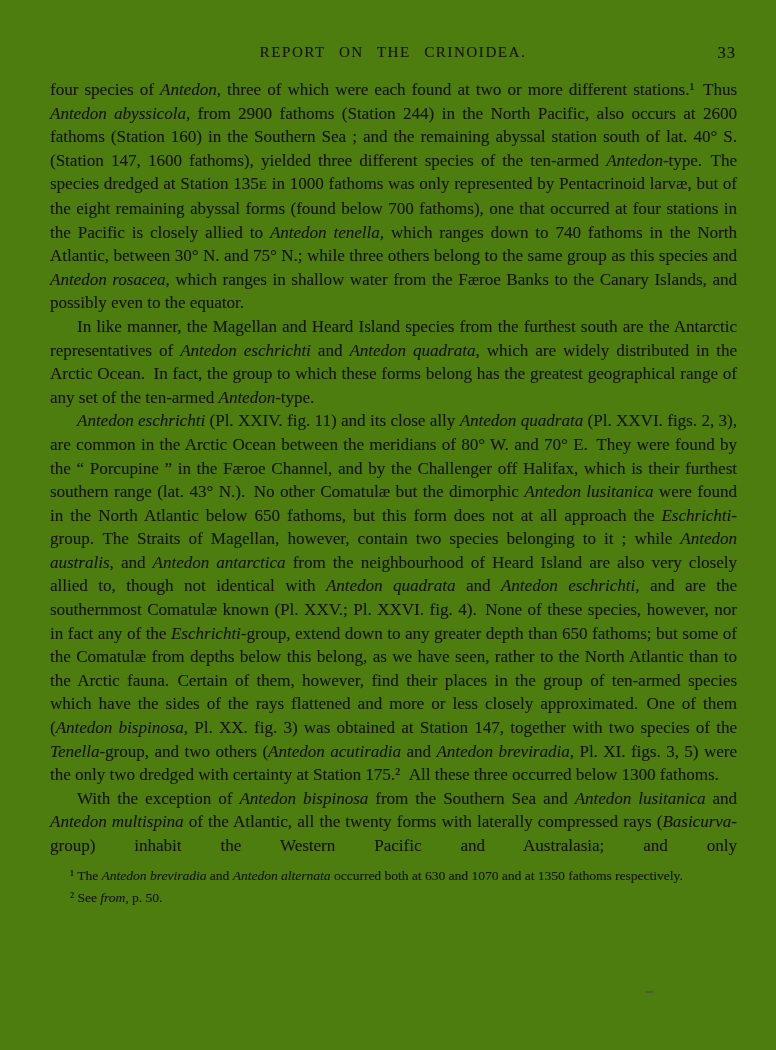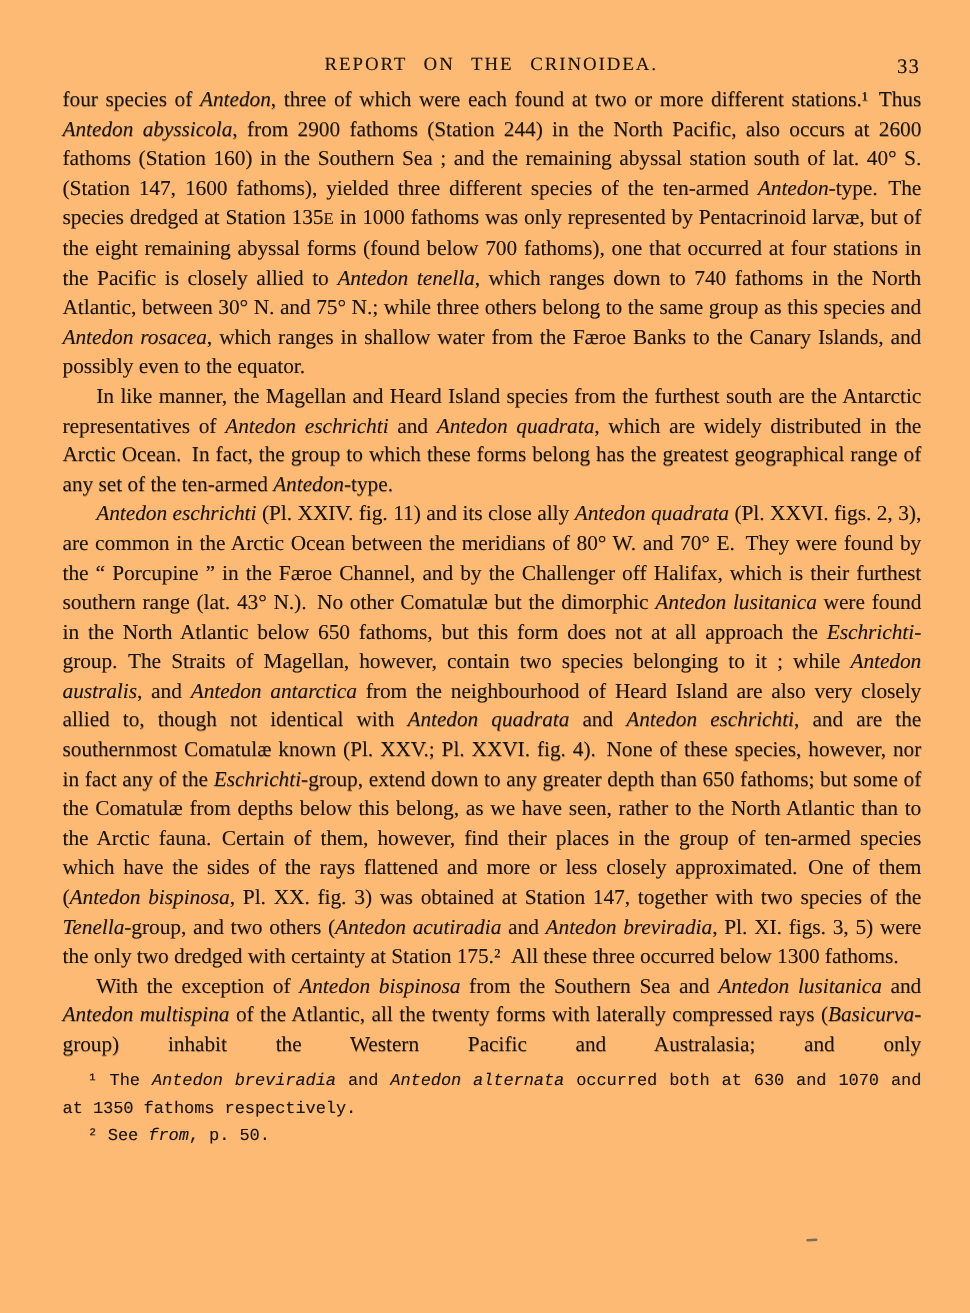--- a/index.html
+++ b/index.html
@@ -34,39 +34,38 @@
   }
   .page-number {
     position: absolute;
     right: 0; top: -1px;
     font-size: 16.5px;
     letter-spacing: 1px;
   }
 
   .text-block {
     position: absolute;
-    top: 68px;
+    top: 78px;
     left: 50px;
     width: 687px;
   }
   .body-text {
     font-size: 17px;
     line-height: 23.6px;
     text-align: justify;
   }
   p.para { margin: 0; text-indent: 0; }
   p.para.indent { text-indent: 27px; }
   p.para.cont { text-align-last: justify; }
 
   .footnotes {
     margin-top: 7px;
     font-size: 13.5px;
     line-height: 22px;
     text-align: justify;
-    font-family: Liberation Mono, monospace;
   }
   p.footnote { margin: 0; text-indent: 20px; }
 
   .s-i { font-style: italic; }
   .s-sc { font-size: 0.78em; letter-spacing: 0.02em; }
 
   .artifact-dash {
     position: absolute;
     left: 645px;
     top: 991px;
@@ -74,21 +73,21 @@
     height: 2px;
     background: #4d4d4d;
     opacity: 0.7;
     border-radius: 1px;
     transform: rotate(-3deg);
   }
 </style>
 </head>
 <body>
 
-<div class="page" style="background: #fdba74; color: rgb(23, 19, 14);">
+<div class="page" style="background: #4d7c0f; color: rgb(23, 19, 14);">
   <div class="header">
     <div class="running-title">REPORT ON THE CRINOIDEA.</div>
     <div class="page-number">33</div>
   </div>
 
   <div class="text-block">
     <div class="body-text">
         <p class="para"><span>four species of </span><span class="s-i">Antedon</span><span>, three of which were each found at two or more different stations.¹ Thus </span><span class="s-i">Antedon abyssicola</span><span>, from 2900 fathoms (Station 244) in the North Pacific, also occurs at 2600 fathoms (Station 160) in the Southern Sea&nbsp;; and the remaining abyssal station south of lat. 40° S. (Station 147, 1600 fathoms), yielded three different species of the ten-armed </span><span class="s-i">Antedon</span><span>-type. The species dredged at Station 135</span><span class="s-sc">E</span><span> in 1000 fathoms was only represented by Pentacrinoid larvæ, but of the eight remaining abyssal forms (found below 700 fathoms), one that occurred at four stations in the Pacific is closely allied to </span><span class="s-i">Antedon tenella</span><span>, which ranges down to 740 fathoms in the North Atlantic, between 30° N. and 75° N.; while three others belong to the same group as this species and </span><span class="s-i">Antedon rosacea</span><span>, which ranges in shallow water from the Færoe Banks to the Canary Islands, and possibly even to the equator.</span></p>
         <p class="para indent"><span>In like manner, the Magellan and Heard Island species from the furthest south are the Antarctic representatives of </span><span class="s-i">Antedon eschrichti</span><span> and </span><span class="s-i">Antedon quadrata</span><span>, which are widely distributed in the Arctic Ocean. In fact, the group to which these forms belong has the greatest geographical range of any set of the ten-armed </span><span class="s-i">Antedon</span><span>-type.</span></p>
         <p class="para indent"><span class="s-i">Antedon eschrichti</span><span> (Pl. XXIV. fig. 11) and its close ally </span><span class="s-i">Antedon quadrata</span><span> (Pl. XXVI. figs. 2, 3), are common in the Arctic Ocean between the meridians of 80° W. and 70° E. They were found by the “ Porcupine ” in the Færoe Channel, and by the Challenger off Halifax, which is their furthest southern range (lat. 43° N.). No other Comatulæ but the dimorphic </span><span class="s-i">Antedon lusitanica</span><span> were found in the North Atlantic below 650 fathoms, but this form does not at all approach the </span><span class="s-i">Eschrichti</span><span>-group. The Straits of Magellan, however, contain two species belonging to it&nbsp;; while </span><span class="s-i">Antedon australis</span><span>, and </span><span class="s-i">Antedon antarctica</span><span> from the neighbourhood of Heard Island are also very closely allied to, though not identical with </span><span class="s-i">Antedon quadrata</span><span> and </span><span class="s-i">Antedon eschrichti</span><span>, and are the southernmost Comatulæ known (Pl. XXV.; Pl. XXVI. fig. 4). None of these species, however, nor in fact any of the </span><span class="s-i">Eschrichti</span><span>-group, extend down to any greater depth than 650 fathoms; but some of the Comatulæ from depths below this belong, as we have seen, rather to the North Atlantic than to the Arctic fauna. Certain of them, however, find their places in the group of ten-armed species which have the sides of the rays flattened and more or less closely approximated. One of them (</span><span class="s-i">Antedon bispinosa</span><span>, Pl. XX. fig. 3) was obtained at Station 147, together with two species of the </span><span class="s-i">Tenella</span><span>-group, and two others (</span><span class="s-i">Antedon acutiradia</span><span> and </span><span class="s-i">Antedon breviradia</span><span>, Pl. XI. figs. 3, 5) were the only two dredged with certainty at Station 175.² All these three occurred below 1300 fathoms.</span></p>

